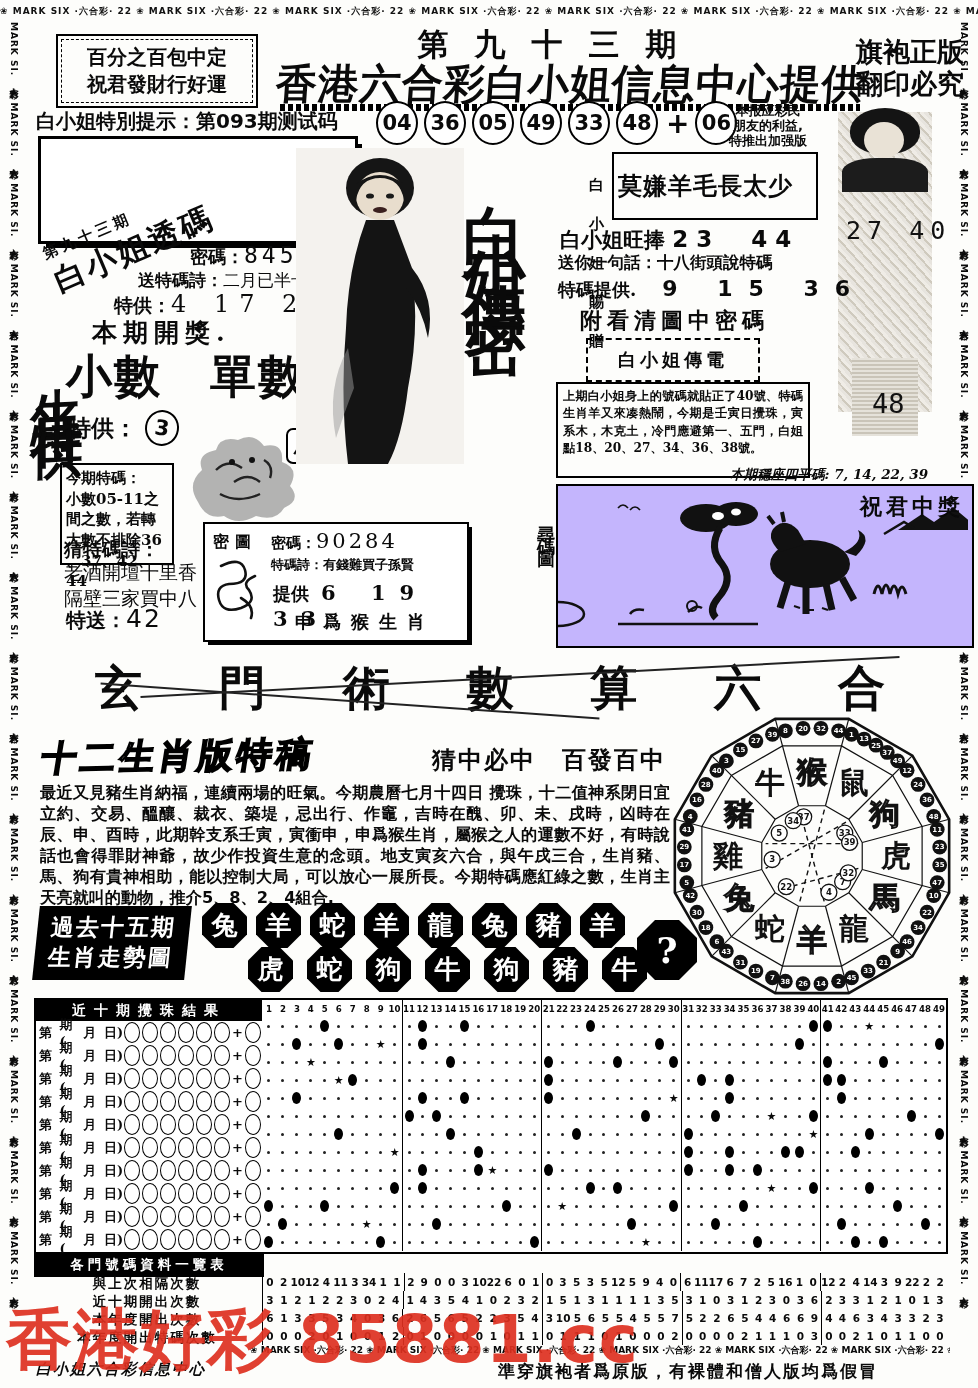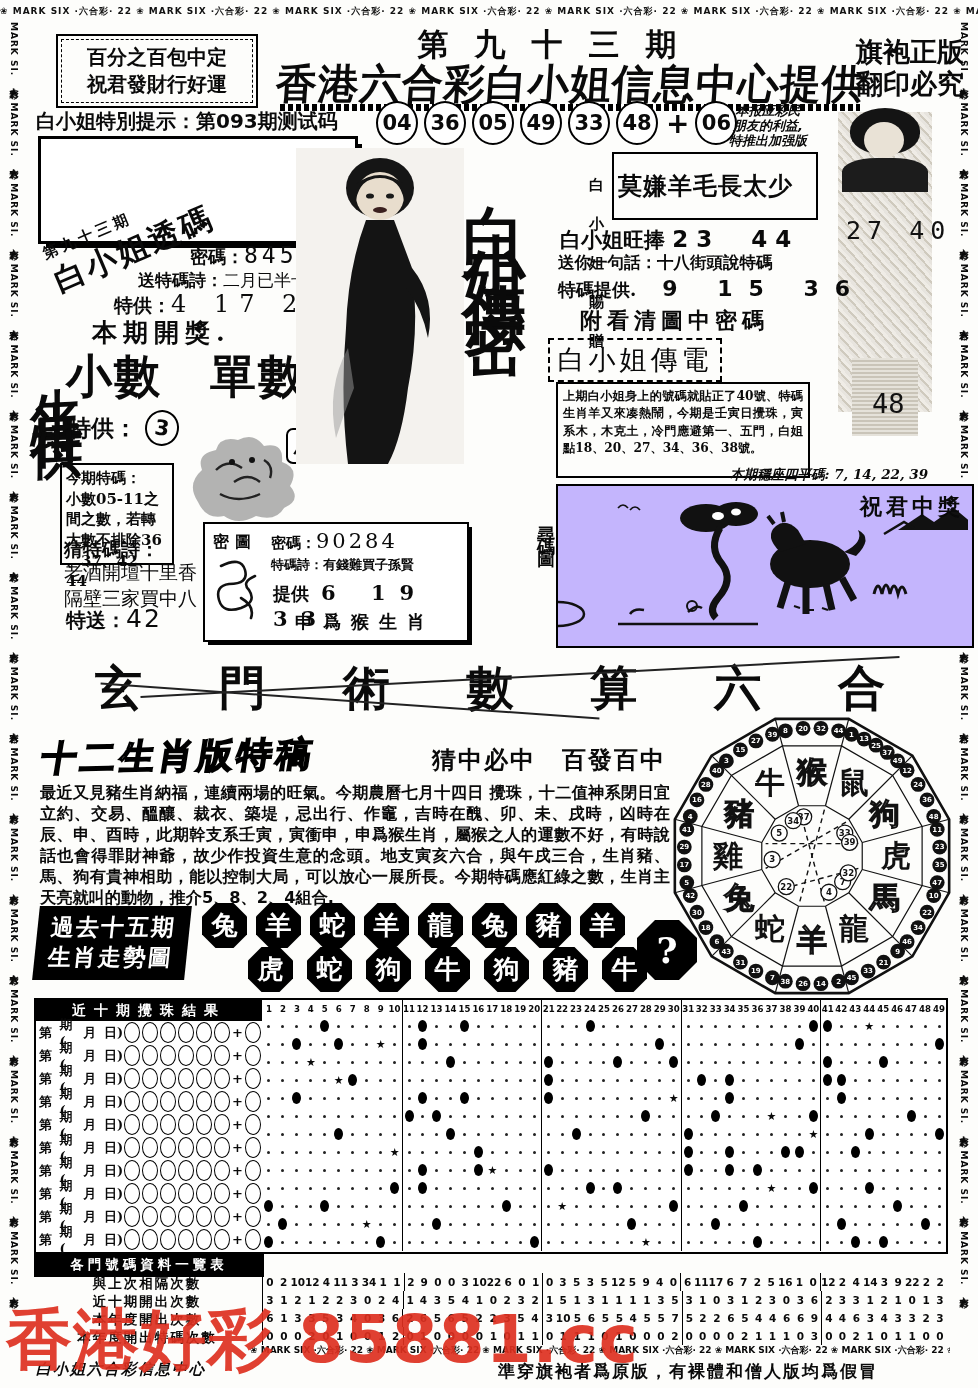--- a/index.html
+++ b/index.html
@@ -26,21 +26,21 @@
   .title-rule{left:280px;top:104px;width:580px;height:7px;
               background:repeating-linear-gradient(90deg,#000 0 5px,#fff 5px 8px);}
   .copyright{left:856px;top:36px;width:118px;font-size:27px;font-weight:900;line-height:1.2;}
 
   
   .test-label{left:36px;top:108px;font-size:20px;font-weight:900;}
   #test-circles{left:376px;top:101px;display:flex;align-items:center;}
   .ball{width:38px;height:40px;border:2.5px solid #000;border-radius:50%;display:flex;align-items:center;justify-content:center;
         font-size:21px;font-weight:bold;margin-right:6px;background:#fff;}
   .plus-sign{font-size:28px;font-weight:bold;margin:0 6px 0 2px;}
-  .right-note{left:712px;top:104px;width:112px;font-size:13px;font-weight:900;line-height:1.15;white-space:pre-line;text-align:center;font-style:italic;}
+  .right-note{left:712px;top:104px;width:112px;font-size:13px;font-weight:900;line-height:1.15;white-space:pre-line;text-align:center;}
 
   
   .photo-r{left:838px;top:112px;width:94px;height:300px;
            background:repeating-linear-gradient(48deg,#e7e4de 0 3px,#cfcabe 3px 5px,#efece6 5px 8px);}
   .photo-r .hair{position:absolute;left:12px;top:-4px;width:70px;height:46px;background:#141414;border-radius:50% 50% 45% 45%;}
   .photo-r .face{position:absolute;left:26px;top:10px;width:40px;height:36px;background:#e9e2d6;border-radius:50%;}
   .photo-r .shoulder{position:absolute;left:4px;top:46px;width:86px;height:34px;background:#1c1c1c;border-radius:40% 40% 0 0;}
   .num-2740{left:846px;top:216px;font-size:25px;letter-spacing:6px;color:#111;font-weight:500;}
   .photo-r2{left:852px;top:358px;width:66px;height:78px;
             background:repeating-linear-gradient(0deg,#e5e2da 0 2px,#c9c4b8 2px 4px);}
@@ -94,22 +94,22 @@
   .gift{left:558px;top:166px;width:52px;font-size:15px;font-weight:bold;line-height:2.6;white-space:pre-line;letter-spacing:6px;text-align:right;}
   .couplet{left:612px;top:152px;width:198px;height:64px;border:2.5px solid #000;display:flex;flex-direction:column;
            justify-content:center;padding-left:4px;}
   .couplet div{font-size:24px;font-weight:900;letter-spacing:1px;line-height:1.2;}
   .wang{left:560px;top:224px;font-size:21px;font-weight:bold;font-family:"DejaVu Serif",serif;}
   .wang b{font-size:23px;letter-spacing:8px;font-family:"DejaVu Sans",sans-serif;}
   .sentence{left:558px;top:252px;font-size:16.5px;font-weight:bold;font-family:"DejaVu Serif",serif;}
   .prov2{left:558px;top:276px;font-size:18px;font-weight:bold;font-family:"DejaVu Serif",serif;}
   .prov2 b{font-size:22px;letter-spacing:16px;margin-left:26px;font-family:"DejaVu Sans",sans-serif;}
   .see-note{left:580px;top:306px;font-size:22px;font-weight:900;letter-spacing:5px;font-family:"DejaVu Serif",serif;}
-  .telegram{left:548px;top:338px;width:170px;height:40px;border:2.5px dashed #000;display:flex;align-items:center;justify-content:center;
-            font-size:27px;font-weight:400;letter-spacing:4px;font-family:"DejaVu Serif",serif;}
+  .telegram{left:586px;top:338px;width:170px;height:40px;border:2.5px dashed #000;display:flex;align-items:center;justify-content:center;
+            font-size:18px;font-weight:700;letter-spacing:4px;font-family:"DejaVu Serif",serif;}
   .analysis{left:556px;top:382px;width:240px;height:84px;border:2px solid #000;font-size:12.2px;font-weight:bold;
             line-height:1.42;padding:4px 5px;text-align:justify;font-family:"DejaVu Serif",serif;}
   .pingma{left:730px;top:466px;font-size:13.5px;font-weight:bold;font-style:italic;font-family:"DejaVu Serif",serif;}
 
   
   .scene{left:556px;top:484px;width:414px;height:160px;border:2.5px solid #000;background:#c4b5fd;}
   .blessing{position:absolute;right:8px;top:6px;font-size:22px;font-weight:900;letter-spacing:4px;font-family:"DejaVu Serif",serif;}
 
   
   .banner{left:95px;top:656px;width:790px;height:64px;display:flex;justify-content:space-between;align-items:center;}

